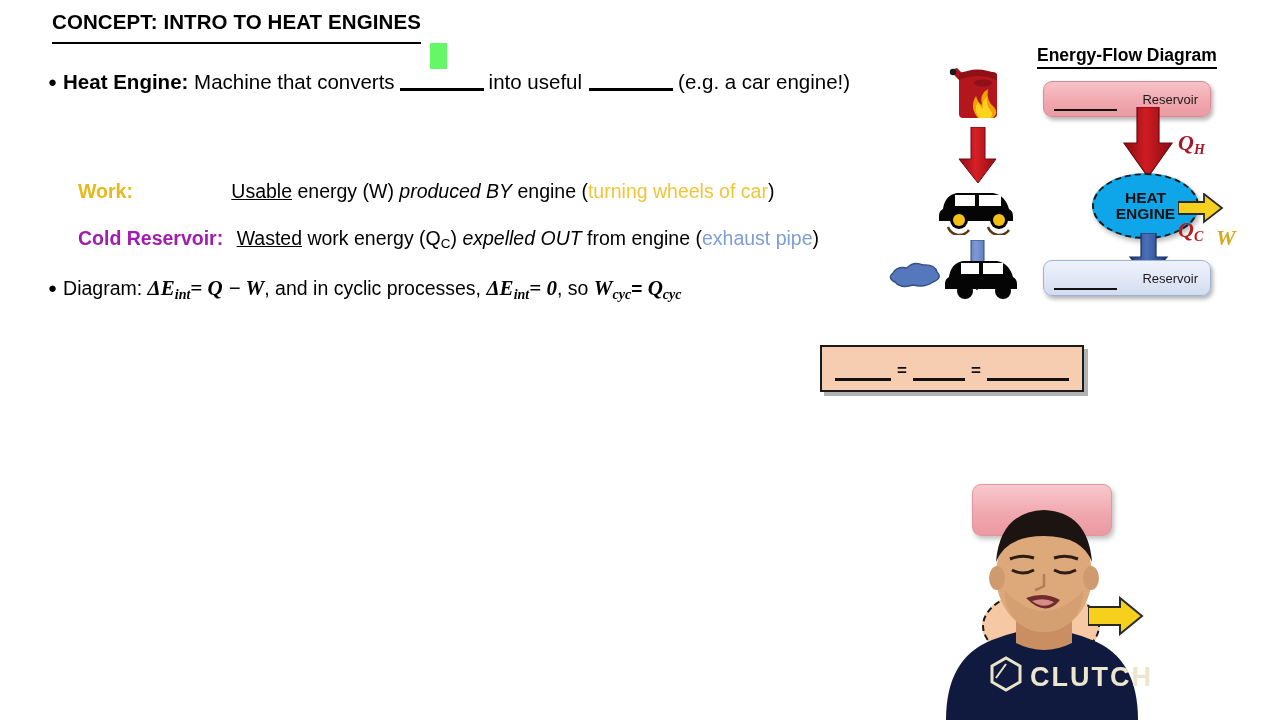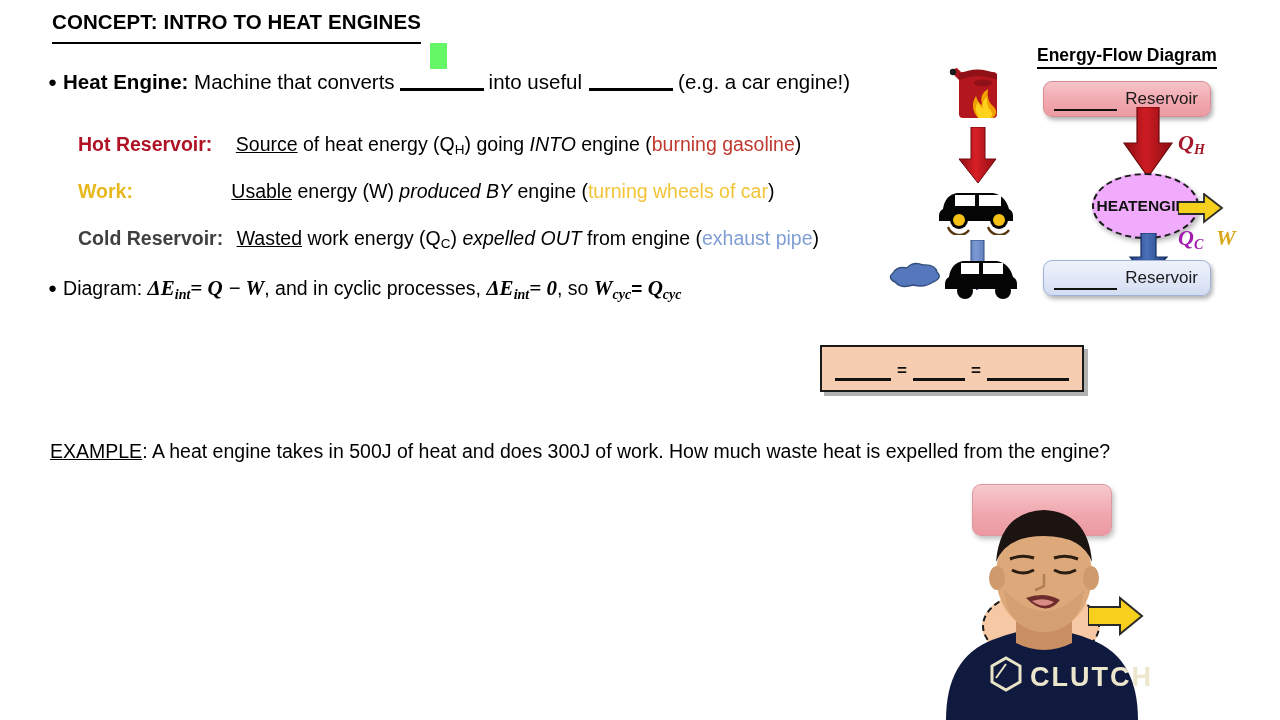--- a/index.html
+++ b/index.html
@@ -55,21 +55,21 @@
     vertical-align: -2px;
   }
   .blank.w1 { width: 84px; margin: 0 5px; }
   .blank.w2 { width: 84px; margin: 0 5px 0 7px; }
 
   
   .defrow { position: absolute; font-size: 19.5px; white-space: nowrap; }
   .deflabel { font-weight: bold; }
   .deflabel.hot  { color: #b01225; }
   .deflabel.work { color: #e8b81e; }
-  .deflabel.cold { color: #404040; }
+  .deflabel.cold { color: #a21caf; }
   .u { text-decoration: underline; }
   .it { font-style: italic; }
   .paren-hot  { color: #c0392e; }
   .paren-work { color: #f2c438; }
   .paren-cold { color: #7f9ed4; }
   .sub { font-size: 13.5px; vertical-align: -3px; }
 
   .r-hot  { left: 78px;  top: 133px; }
   .r-work { left: 78px;  top: 180px; }
   .r-cold { left: 78px;  top: 227px; }
@@ -161,52 +161,52 @@
   .res-hot {
     left: 13px; top: 36px;
     background: linear-gradient(to bottom, #f6c4c8 0%, #f1a8af 55%, #eb9aa3 100%);
     border: 1.6px solid #d98b94;
   }
   .res-cold {
     left: 13px; top: 215px;
     background: linear-gradient(to bottom, #eef2fb 0%, #dfe6f6 60%, #d2dcf1 100%);
     border: 1.6px solid #9fb2d6;
   }
-  .res-label { font-size: 17px; color: #1a1a1a; }
+  .res-label { font-size: 13px; color: #1a1a1a; }
   .res-blank {
     position: absolute;
     bottom: 5px; left: 10px;
     width: 63px; height: 0;
     border-bottom: 2.6px solid #111;
   }
   .ellipse-engine {
     position: absolute;
     left: 62px; top: 128px;
     width: 107px; height: 66px;
     border-radius: 50%;
-    background: #f0abfc;
+    background: #0ea5e9;
     border: 2.6px dashed #1a1a1a;
-    display: flex; flex-direction: row;
-    align-items: center; justify-content: flex-end;
+    display: flex; flex-direction: column;
+    align-items: center; justify-content: center;
     line-height: 1.02;
     box-shadow: 2px 3px 5px rgba(0,0,0,0.28);
   }
   .ellipse-engine span {
     font-size: 15.5px; font-weight: bold; color: #111;
   }
   .lab {
     position: absolute;
     font-family: "Liberation Serif", serif;
     font-weight: bold; font-style: italic;
     font-size: 22px;
   }
   .lab .sb { font-size: 14px; vertical-align: -4px; }
   .lab-qh { left: 148px; top: 85px;  color: #a5182a; }
   .lab-w  { left: 186px; top: 180px; color: #d8a81c; }
-  .lab-qc { left: 148px; top: 180px; color: #a21caf; }
+  .lab-qc { left: 148px; top: 172px; color: #b91c1c; }
 
   
   .webcam { position: absolute; left: 900px; top: 470px; width: 380px; height: 250px; overflow: hidden; }
   .wc-resbox {
     position: absolute; left: 72px; top: 14px;
     width: 140px; height: 52px; border-radius: 9px;
     background: linear-gradient(to bottom, #f7c9cd 0%, #f0a6ad 60%, #eb99a2 100%);
     border: 1.6px solid #dd98a0;
     box-shadow: 2px 3px 5px rgba(0,0,0,0.25);
   }
@@ -223,28 +223,20 @@
 <div id="slide">
 
   <div class="title">CONCEPT: INTRO TO HEAT ENGINES</div>
   <div class="green-mark"></div>
 
   <div class="row b1">
     <span class="bullet-dot">●</span><span class="lead">Heat Engine:</span>
     <span>Machine that converts</span><span class="blank w1"></span><span>into useful</span><span class="blank w2"></span><span>(e.g. a car engine!)</span>
   </div>
 
-  <div class="defrow r-hot">
-    <span class="deflabel hot">Hot Reservoir:</span><span class="defbody-hot">
-      <span class="u">Source</span>
-      <span>of heat energy (Q</span><span class="sub">H</span><span>) going</span>
-      <span class="it">INTO</span>
-      <span>engine (</span><span class="paren-hot">burning gasoline</span><span>)</span>
-    </span>
-  </div>
 
   <div class="defrow r-work">
     <span class="deflabel work">Work:</span><span class="defbody-work">
       <span class="u">Usable</span>
       <span>energy (W)</span>
       <span class="it">produced BY</span>
       <span>engine (</span><span class="paren-work">turning wheels of car</span><span>)</span>
     </span>
   </div>
 
@@ -269,24 +261,20 @@
   <div class="answer-box">
     <div class="inner">
       <span class="ab-blank a"></span>
       <span>=</span>
       <span class="ab-blank b"></span>
       <span>=</span>
       <span class="ab-blank c"></span>
     </div>
   </div>
 
-  <div class="example">
-    <span class="lbl">EXAMPLE</span><span>:</span>
-    <span>A heat engine takes in 500J of heat and does 300J of work. How much waste heat is expelled from the engine?</span>
-  </div>
 
   <div class="illus">
 
     <svg class="gascan" width="62" height="68" viewBox="0 0 62 68">
       <path d="M14 12 L10 8 L4 10 L8 16 L14 22 Z" fill="#a8141c"></path>
       <circle cx="6" cy="12" r="3.2" fill="#1a1a1a"></circle>
       <rect x="12" y="12" width="38" height="46" rx="4" fill="#b4161d"></rect>
       <path d="M12 14 q18 -9 38 0 v6 q-19 -8 -38 0 Z" fill="#8f1016"></path>
       <ellipse cx="36" cy="23" rx="9" ry="3.4" fill="#8f1016"></ellipse>
       <path d="M31 58 q-9 -11 -2 -22 q2 7 6 9 q-3 -11 6 -16 q-2 12 6 18 q5 6 -1 11 Z" fill="#f0a000"></path>

